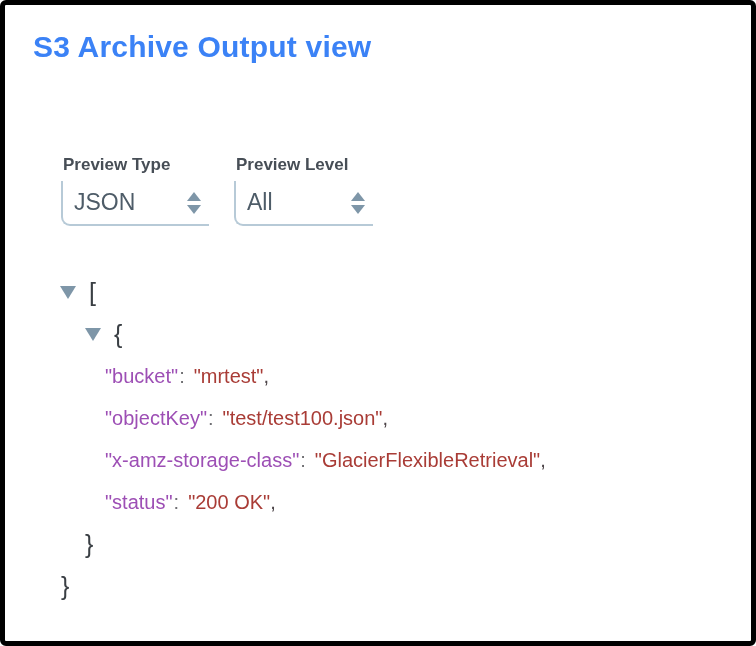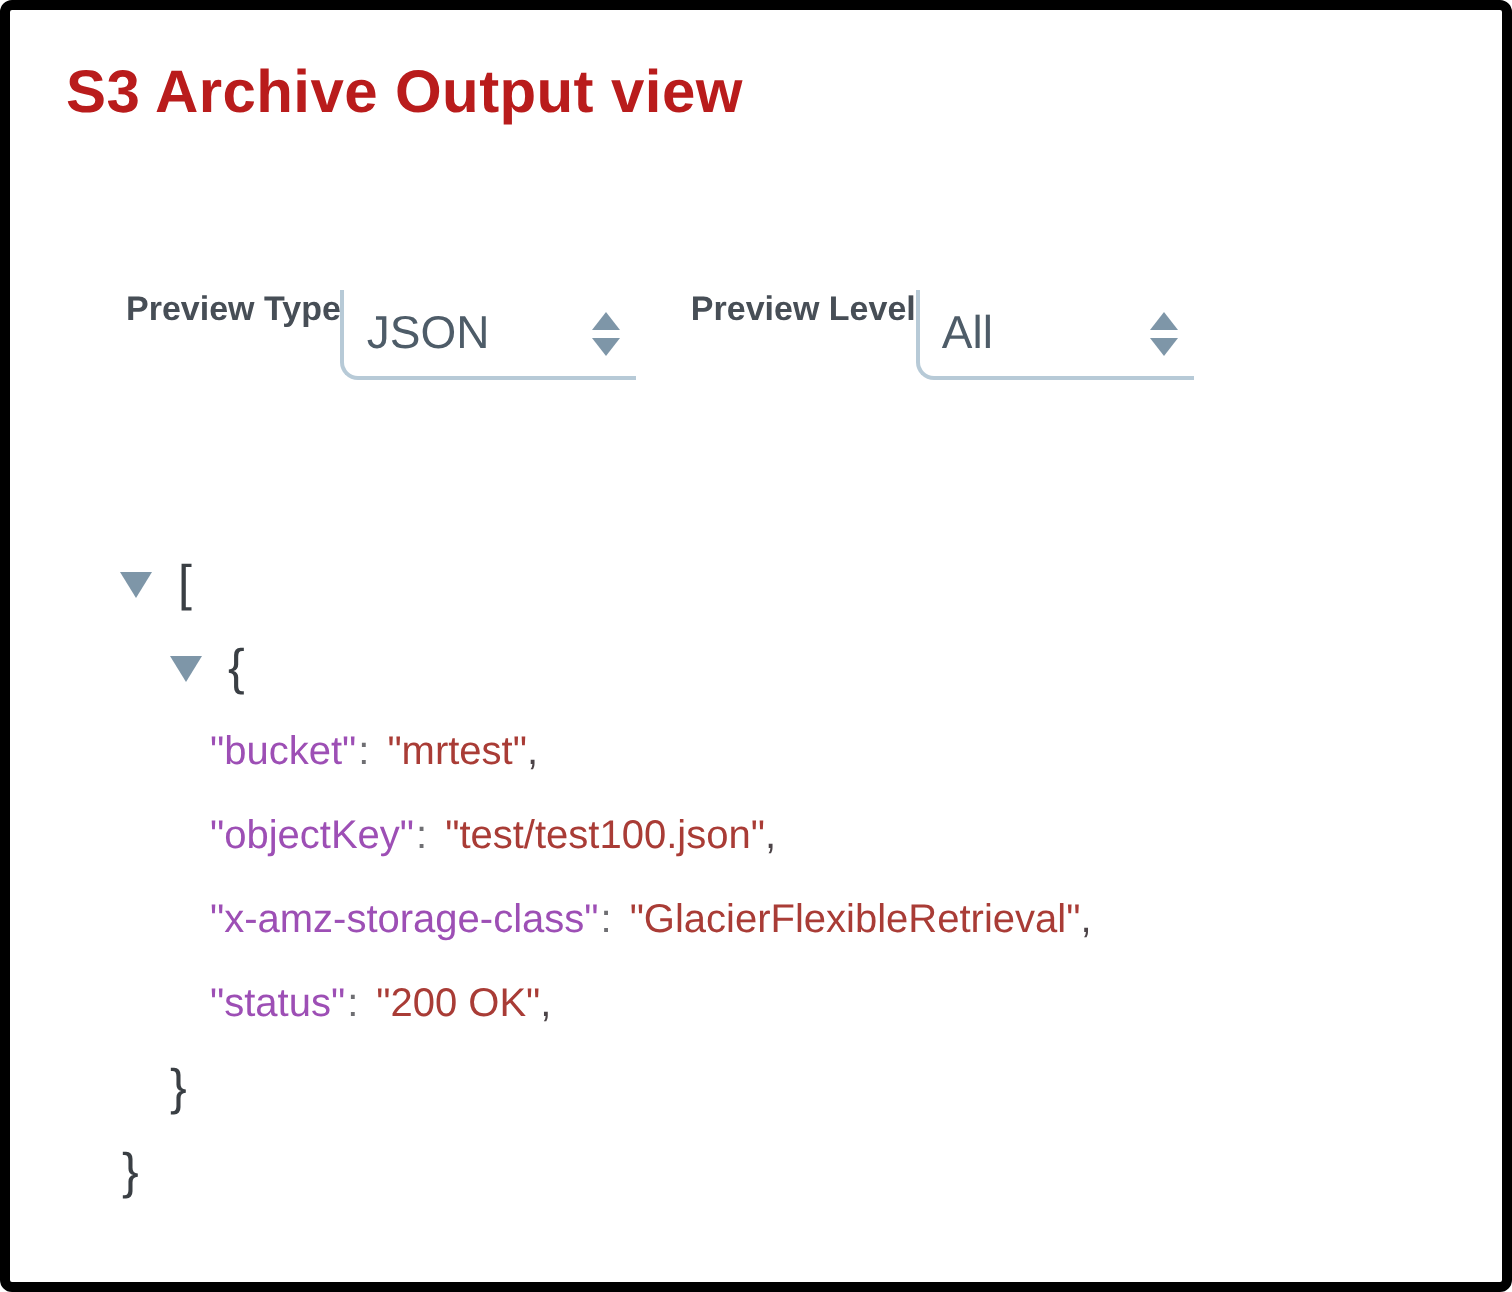--- a/index.html
+++ b/index.html
@@ -1,20 +1,20 @@
 <!DOCTYPE html>
 <html><head>
 <meta charset="utf-8">
 <style>
   html,body{margin:0;padding:0;background:#ffffff;}
   body{width:756px;height:646px;position:relative;font-family:"Liberation Sans","DejaVu Sans",sans-serif;}
   .frame{position:absolute;inset:0;border:5px solid #000000;border-radius:6px;background:#ffffff;box-sizing:border-box;overflow:hidden;}
-  .page-title{position:absolute;left:28px;top:25px;font-size:30px;font-weight:700;color:#b91c1c;letter-spacing:0.2px;}
+  .page-title{position:absolute;left:28px;top:25px;font-size:30px;font-weight:700;color:#3b82f6;letter-spacing:0.2px;}
   .controls{position:absolute;left:56px;top:140px;display:flex;gap:25px;}
-  .control{display:flex;}
+  .control{display:flex;flex-direction:column;margin-top:10px;}
   .control-label{font-size:17px;font-weight:700;color:#474e56;margin-bottom:6px;padding-left:2px;}
   .select{position:relative;height:45px;box-sizing:border-box;border-left:2px solid #b7cad7;border-bottom:2px solid #b7cad7;border-bottom-left-radius:9px;display:flex;align-items:center;padding-left:11px;cursor:pointer;}
   .select-1{width:148px;}
   .select-2{width:135px;}
   .select-3{width:139px;}
   .select-value{font-size:23px;color:#4e5c68;}
   .spinner{position:absolute;right:8px;top:50%;transform:translateY(-50%);display:flex;flex-direction:column;align-items:center;}
   .spin-up{width:0;height:0;border-left:7px solid transparent;border-right:7px solid transparent;border-bottom:9px solid #7e96a8;margin-bottom:4px;}
   .spin-down{width:0;height:0;border-left:7px solid transparent;border-right:7px solid transparent;border-top:9px solid #7e96a8;}
   .tree{position:absolute;left:0;top:266px;width:740px;}

